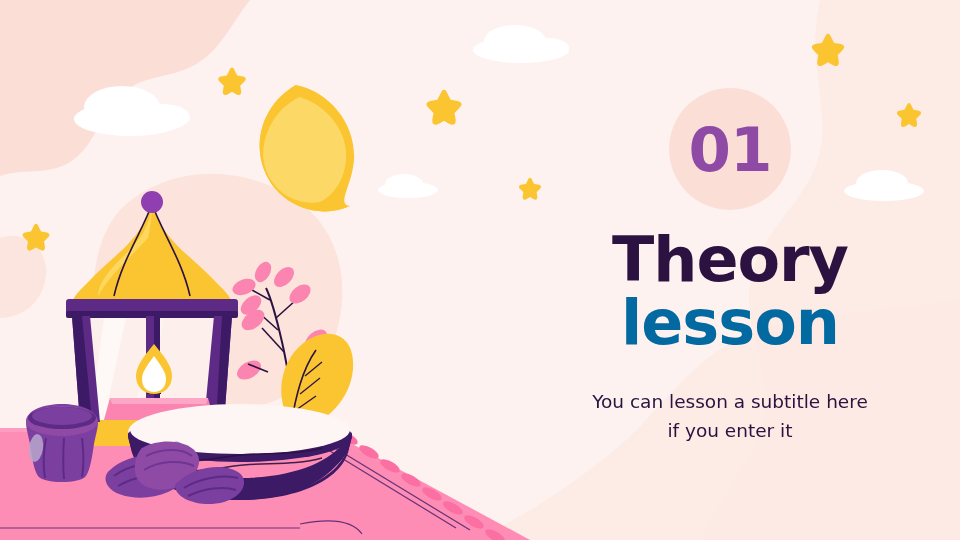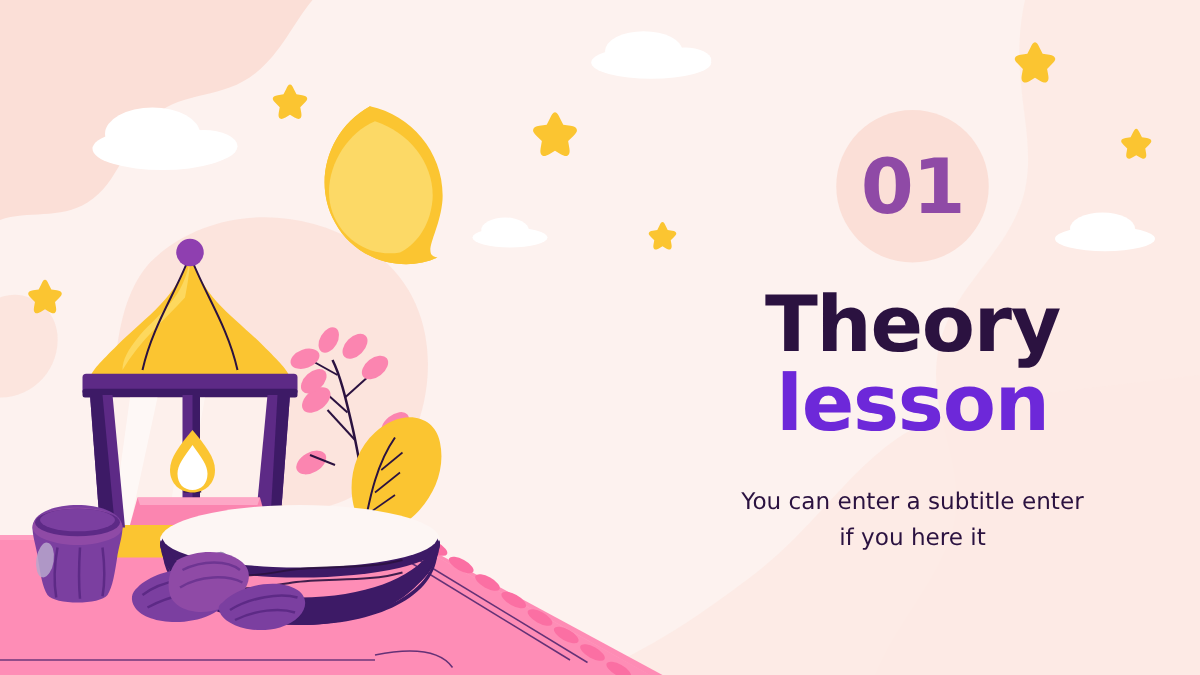--- a/index.html
+++ b/index.html
@@ -34,21 +34,21 @@
     font-size:61px;font-weight:bold;color:#8f4aa6;
     letter-spacing:-1px;line-height:1;
   }
   #title-block{margin-top:18px;}
   .title-line{
     font-family:"DejaVu Sans","Liberation Sans",sans-serif;
     font-size:62px;font-weight:bold;line-height:1.02;
     letter-spacing:-1px;
   }
   #title-line-1{color:#2b1240;}
-  #title-line-2{color:#6d28d9;}
+  #title-line-2{color:#0369a1;}
   #subtitle{
     margin-top:34px;
     font-family:"DejaVu Sans","Liberation Sans",sans-serif;
     font-size:18.5px;color:#2b1240;line-height:1.55;
     font-weight:normal;
   }
 </style>
 </head>
 <body>
 
@@ -353,19 +353,19 @@
     <div id="badge">
       <span id="badge-number">01</span>
     </div>
 
     <div id="title-block">
       <div class="title-line" id="title-line-1">Theory</div>
       <div class="title-line" id="title-line-2">lesson</div>
     </div>
 
     <div id="subtitle">
-      <div>You can enter a subtitle enter</div>
-      <div>if you here it</div>
+      <div>You can lesson a subtitle here</div>
+      <div>if you enter it</div>
     </div>
 
   </div>
 
 </div>
 
 </body></html>

